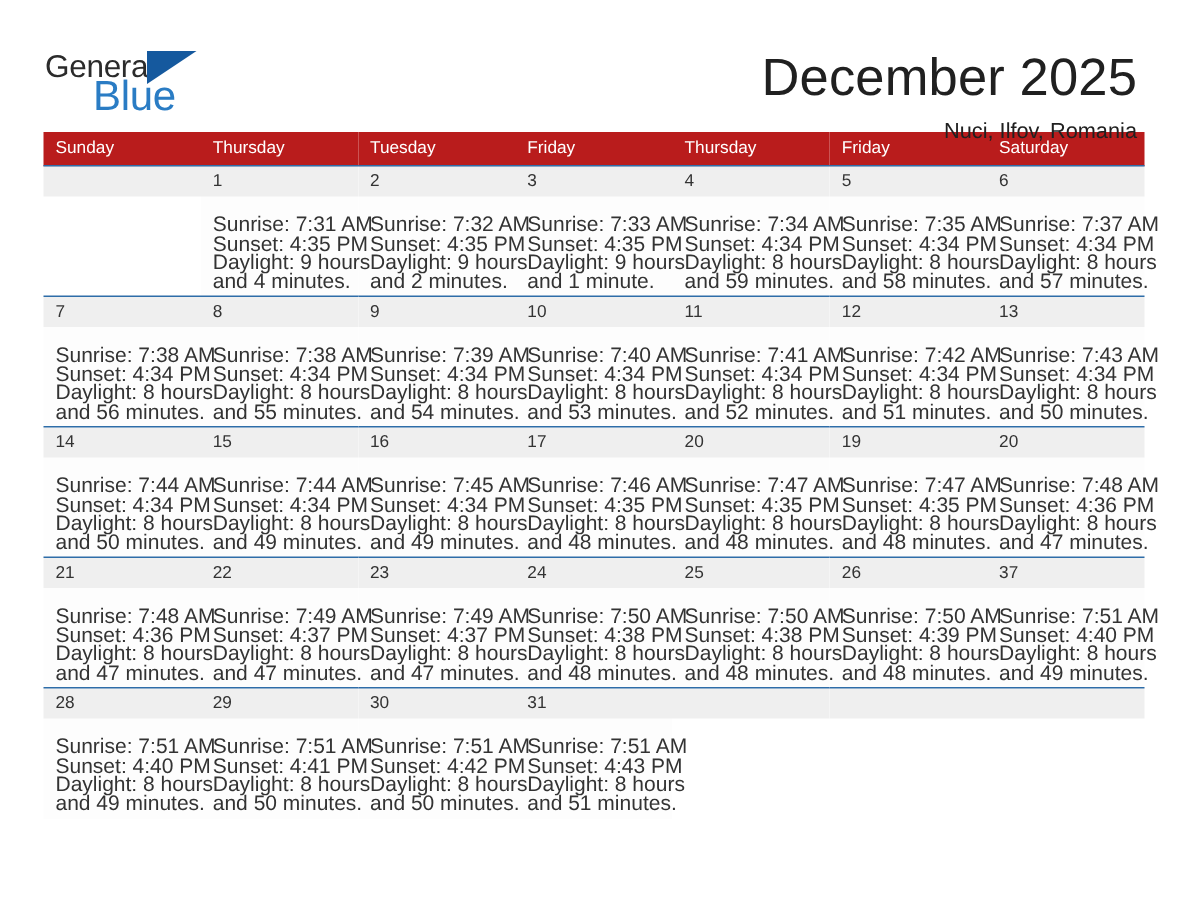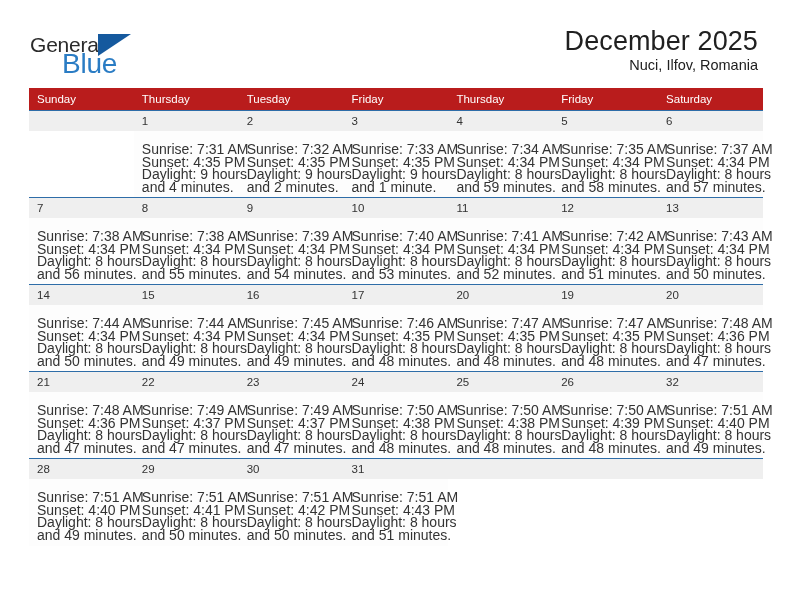--- a/index.html
+++ b/index.html
@@ -45,28 +45,29 @@
   .brand-tri {
     position: absolute;
     left: 68px; top: 8px;
     width: 0; height: 0;
     border-left: 33px solid #15599e;
     border-bottom: 22px solid transparent;
   }
 
   .titles { text-align: right; }
   .cal-title {
-    font-size: 27px;
+    font-size: 35px;
     font-weight: normal;
     color: #202020;
     letter-spacing: 0.1px;
     line-height: 1.15;
+    margin-top: 6px;
   }
   .cal-sub {
-    margin-top: 0;
+    margin-top: 8px;
     font-size: 14.5px;
     color: #202020;
   }
 
   
   .cal {
     margin: 10px 29px 0 29px;
     width: 734px;
     border-collapse: collapse;
     table-layout: fixed;
@@ -378,21 +379,21 @@
           <td>
             <span class="daynum">26</span>
             <div class="info">
               <div>Sunrise: 7:50 AM</div>
               <div>Sunset: 4:39 PM</div>
               <div>Daylight: 8 hours</div>
               <div>and 48 minutes.</div>
             </div>
           </td>
           <td>
-            <span class="daynum">32</span>
+            <span class="daynum">37</span>
             <div class="info">
               <div>Sunrise: 7:51 AM</div>
               <div>Sunset: 4:40 PM</div>
               <div>Daylight: 8 hours</div>
               <div>and 49 minutes.</div>
             </div>
           </td>
         </tr>
         <tr class="week">
           <td>

